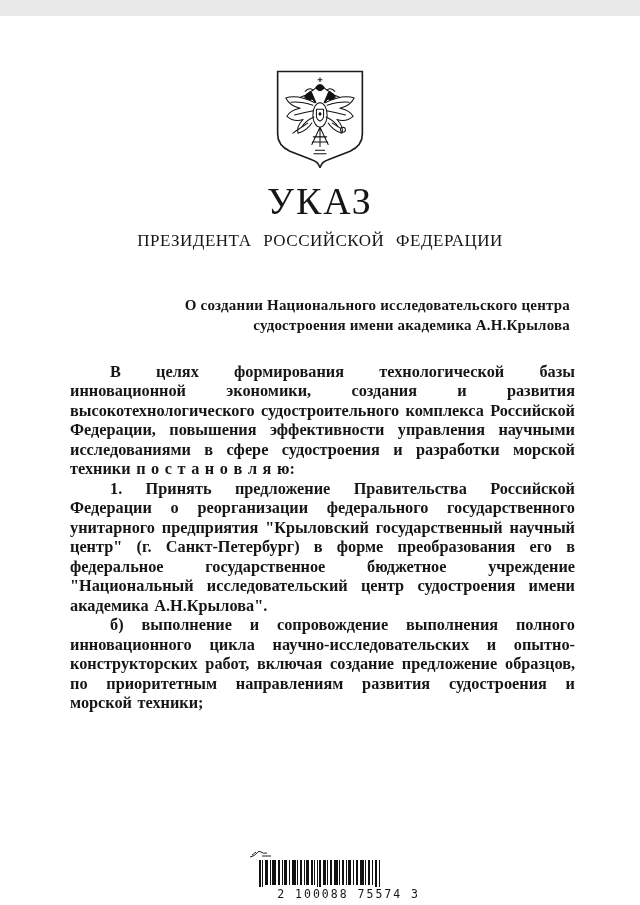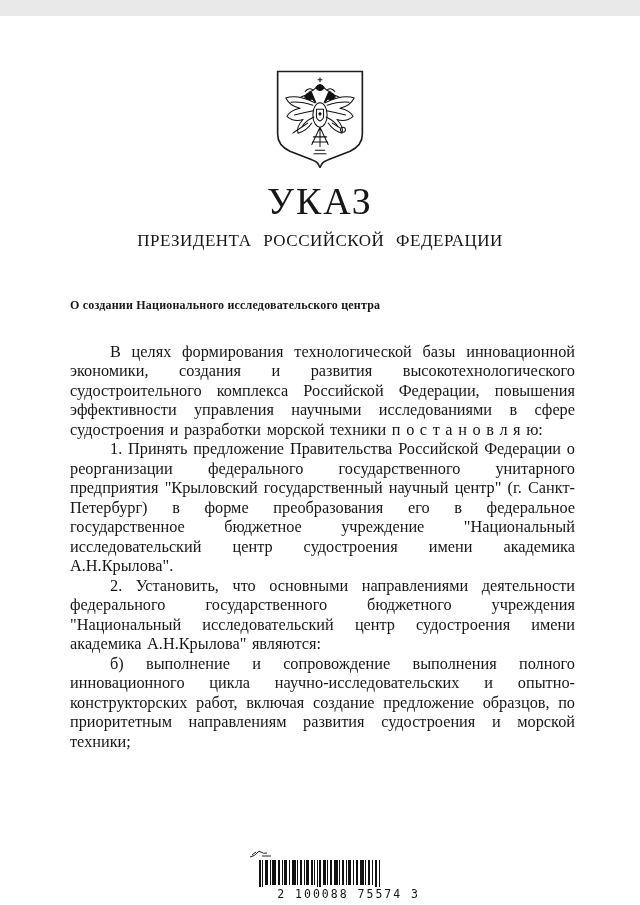--- a/index.html
+++ b/index.html
@@ -30,36 +30,37 @@
     text-align:center;
     font-size:17px;
     font-weight:400;
     letter-spacing:.5px;
     word-spacing:7px;
     line-height:1.1;
   }
   .decree-heading{
     margin:44px auto 0 auto;
     max-width:500px;
-    text-align:left;
-    font-size:12px;
+    text-align:right;
+    font-size:15px;
     font-weight:700;
     line-height:20px;
     letter-spacing:.2px;
   }
   .body-text{
     margin:27px 65px 0 70px;
     font-size:16.3px;
     line-height:19.5px;
     text-align:justify;
   }
   .body-text p{
     margin:0;
     text-indent:40px;
     word-spacing:1.5px;
+    font-weight:bold;
   }
   .barcode-block{
     position:absolute;
     top:833px;left:50%;
     transform:translateX(-50%);
     text-align:right;
     width:200px;
   }
   .stamp-mark{display:block;margin:0 auto 1px 28px;}
   .barcode-bars{display:block;margin:0 auto;}
@@ -100,26 +101,26 @@
       <path d="M43 56 L35 73 M43 56 L43 75 M43 56 L51 73 M36.5 65.5 h13 M35.5 70.5 h15"></path>
       <path d="M38.5 78.5 h9 M37 82 h12"></path>
     </g>
   </svg>
 
   <h1 class="decree-title">УКАЗ</h1>
   <h2 class="decree-org">ПРЕЗИДЕНТА РОССИЙСКОЙ ФЕДЕРАЦИИ</h2>
 
   <div class="decree-heading">
     <div>О создании Национального исследовательского центра</div>
+    <div>судостроения имени академика А.Н.Крылова</div>
   </div>
 
   <div class="body-text">
     <p>В целях формирования технологической базы инновационной экономики, создания и развития высокотехнологического судостроительного комплекса Российской Федерации, повышения эффективности управления научными исследованиями в сфере судостроения и разработки морской техники  п о с т а н о в л я ю:</p>
     <p>1. Принять предложение Правительства Российской Федерации о реорганизации федерального государственного унитарного предприятия "Крыловский государственный научный центр" (г. Санкт-Петербург) в форме преобразования его в федеральное государственное бюджетное учреждение "Национальный исследовательский центр судостроения имени академика А.Н.Крылова".</p>
-    <p>2. Установить, что основными направлениями деятельности федерального государственного бюджетного учреждения "Национальный исследовательский центр судостроения имени академика А.Н.Крылова" являются:</p>
     <p>б) выполнение и сопровождение выполнения полного инновационного цикла научно-исследовательских и опытно-конструкторских работ, включая создание предложение образцов, по приоритетным направлениям развития судостроения и морской техники;</p>
   </div>
 
   <div class="barcode-block">
     <svg class="stamp-mark" width="26" height="10" viewBox="0 0 26 10" aria-hidden="true">
       <path d="M2 8 Q7 7 9 4 Q11 1 13 3 Q15 5 19 4 M4 6 l4 -3 M14 7 h9" stroke="#222" stroke-width="1" fill="none"></path>
     </svg>
     <svg class="barcode-bars" width="122" height="27" viewBox="0 0 122 27" aria-hidden="true">
       <g fill="#111111">
         <rect x="0" y="0" width="2" height="27"></rect>

